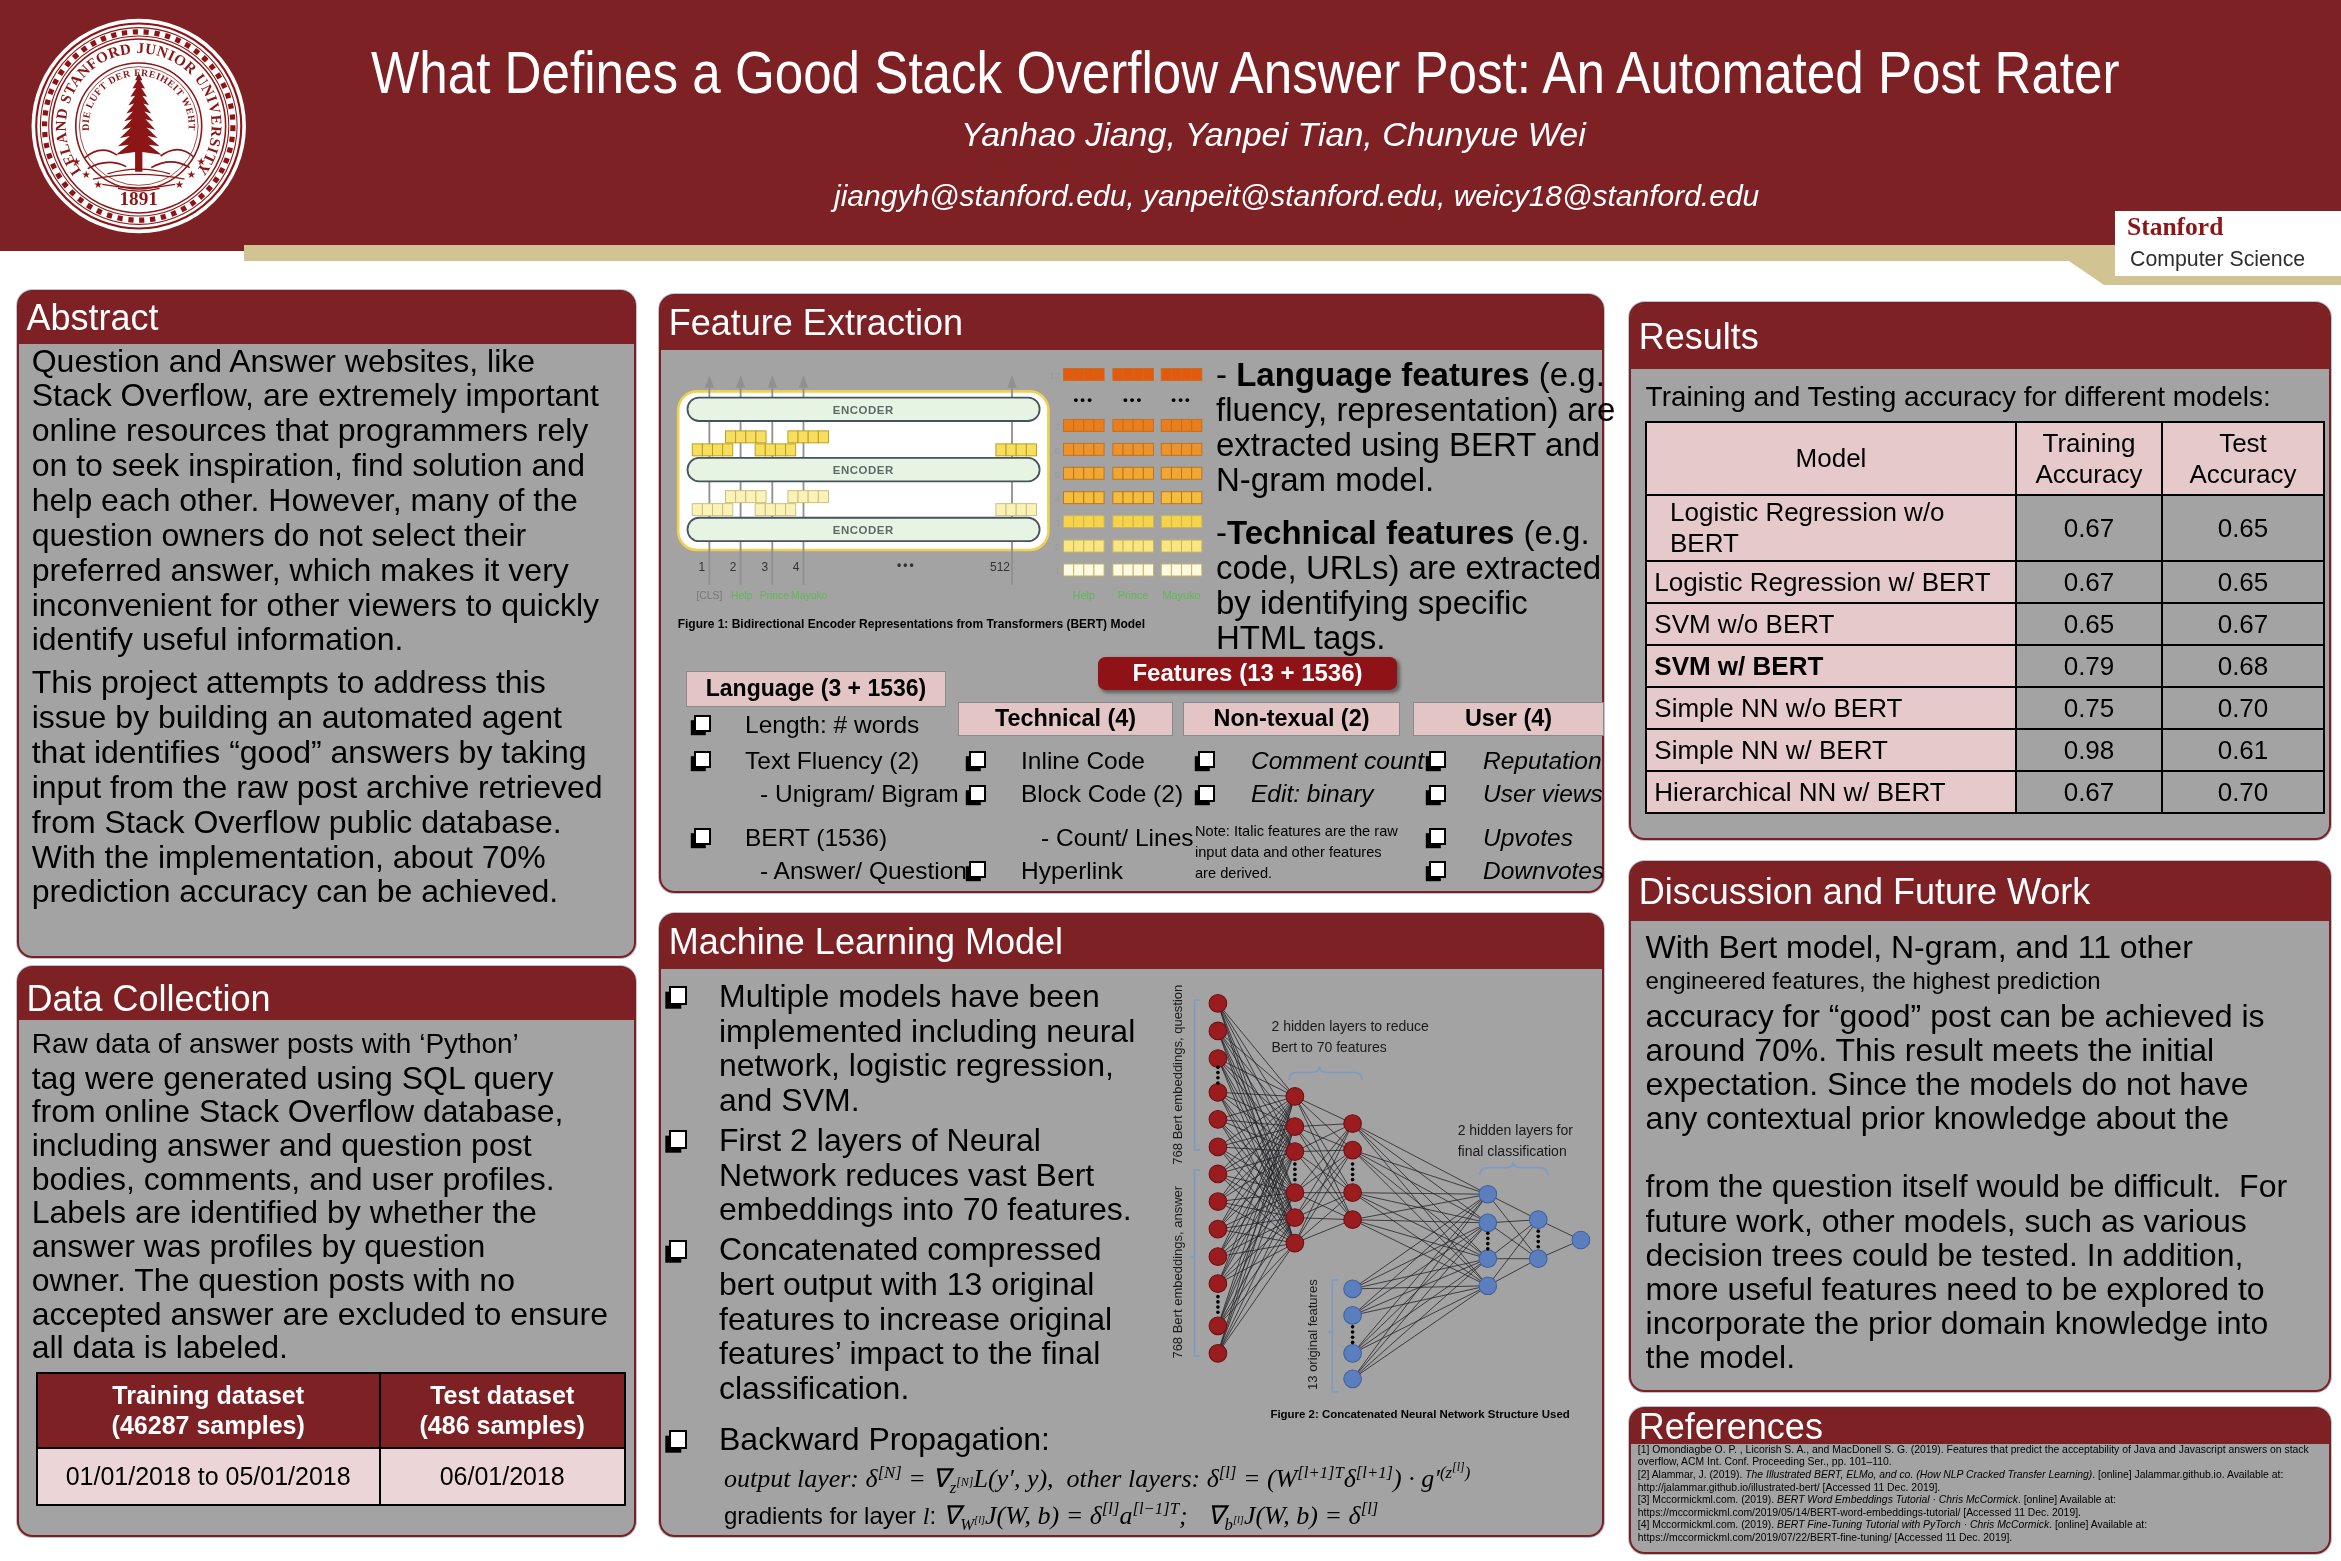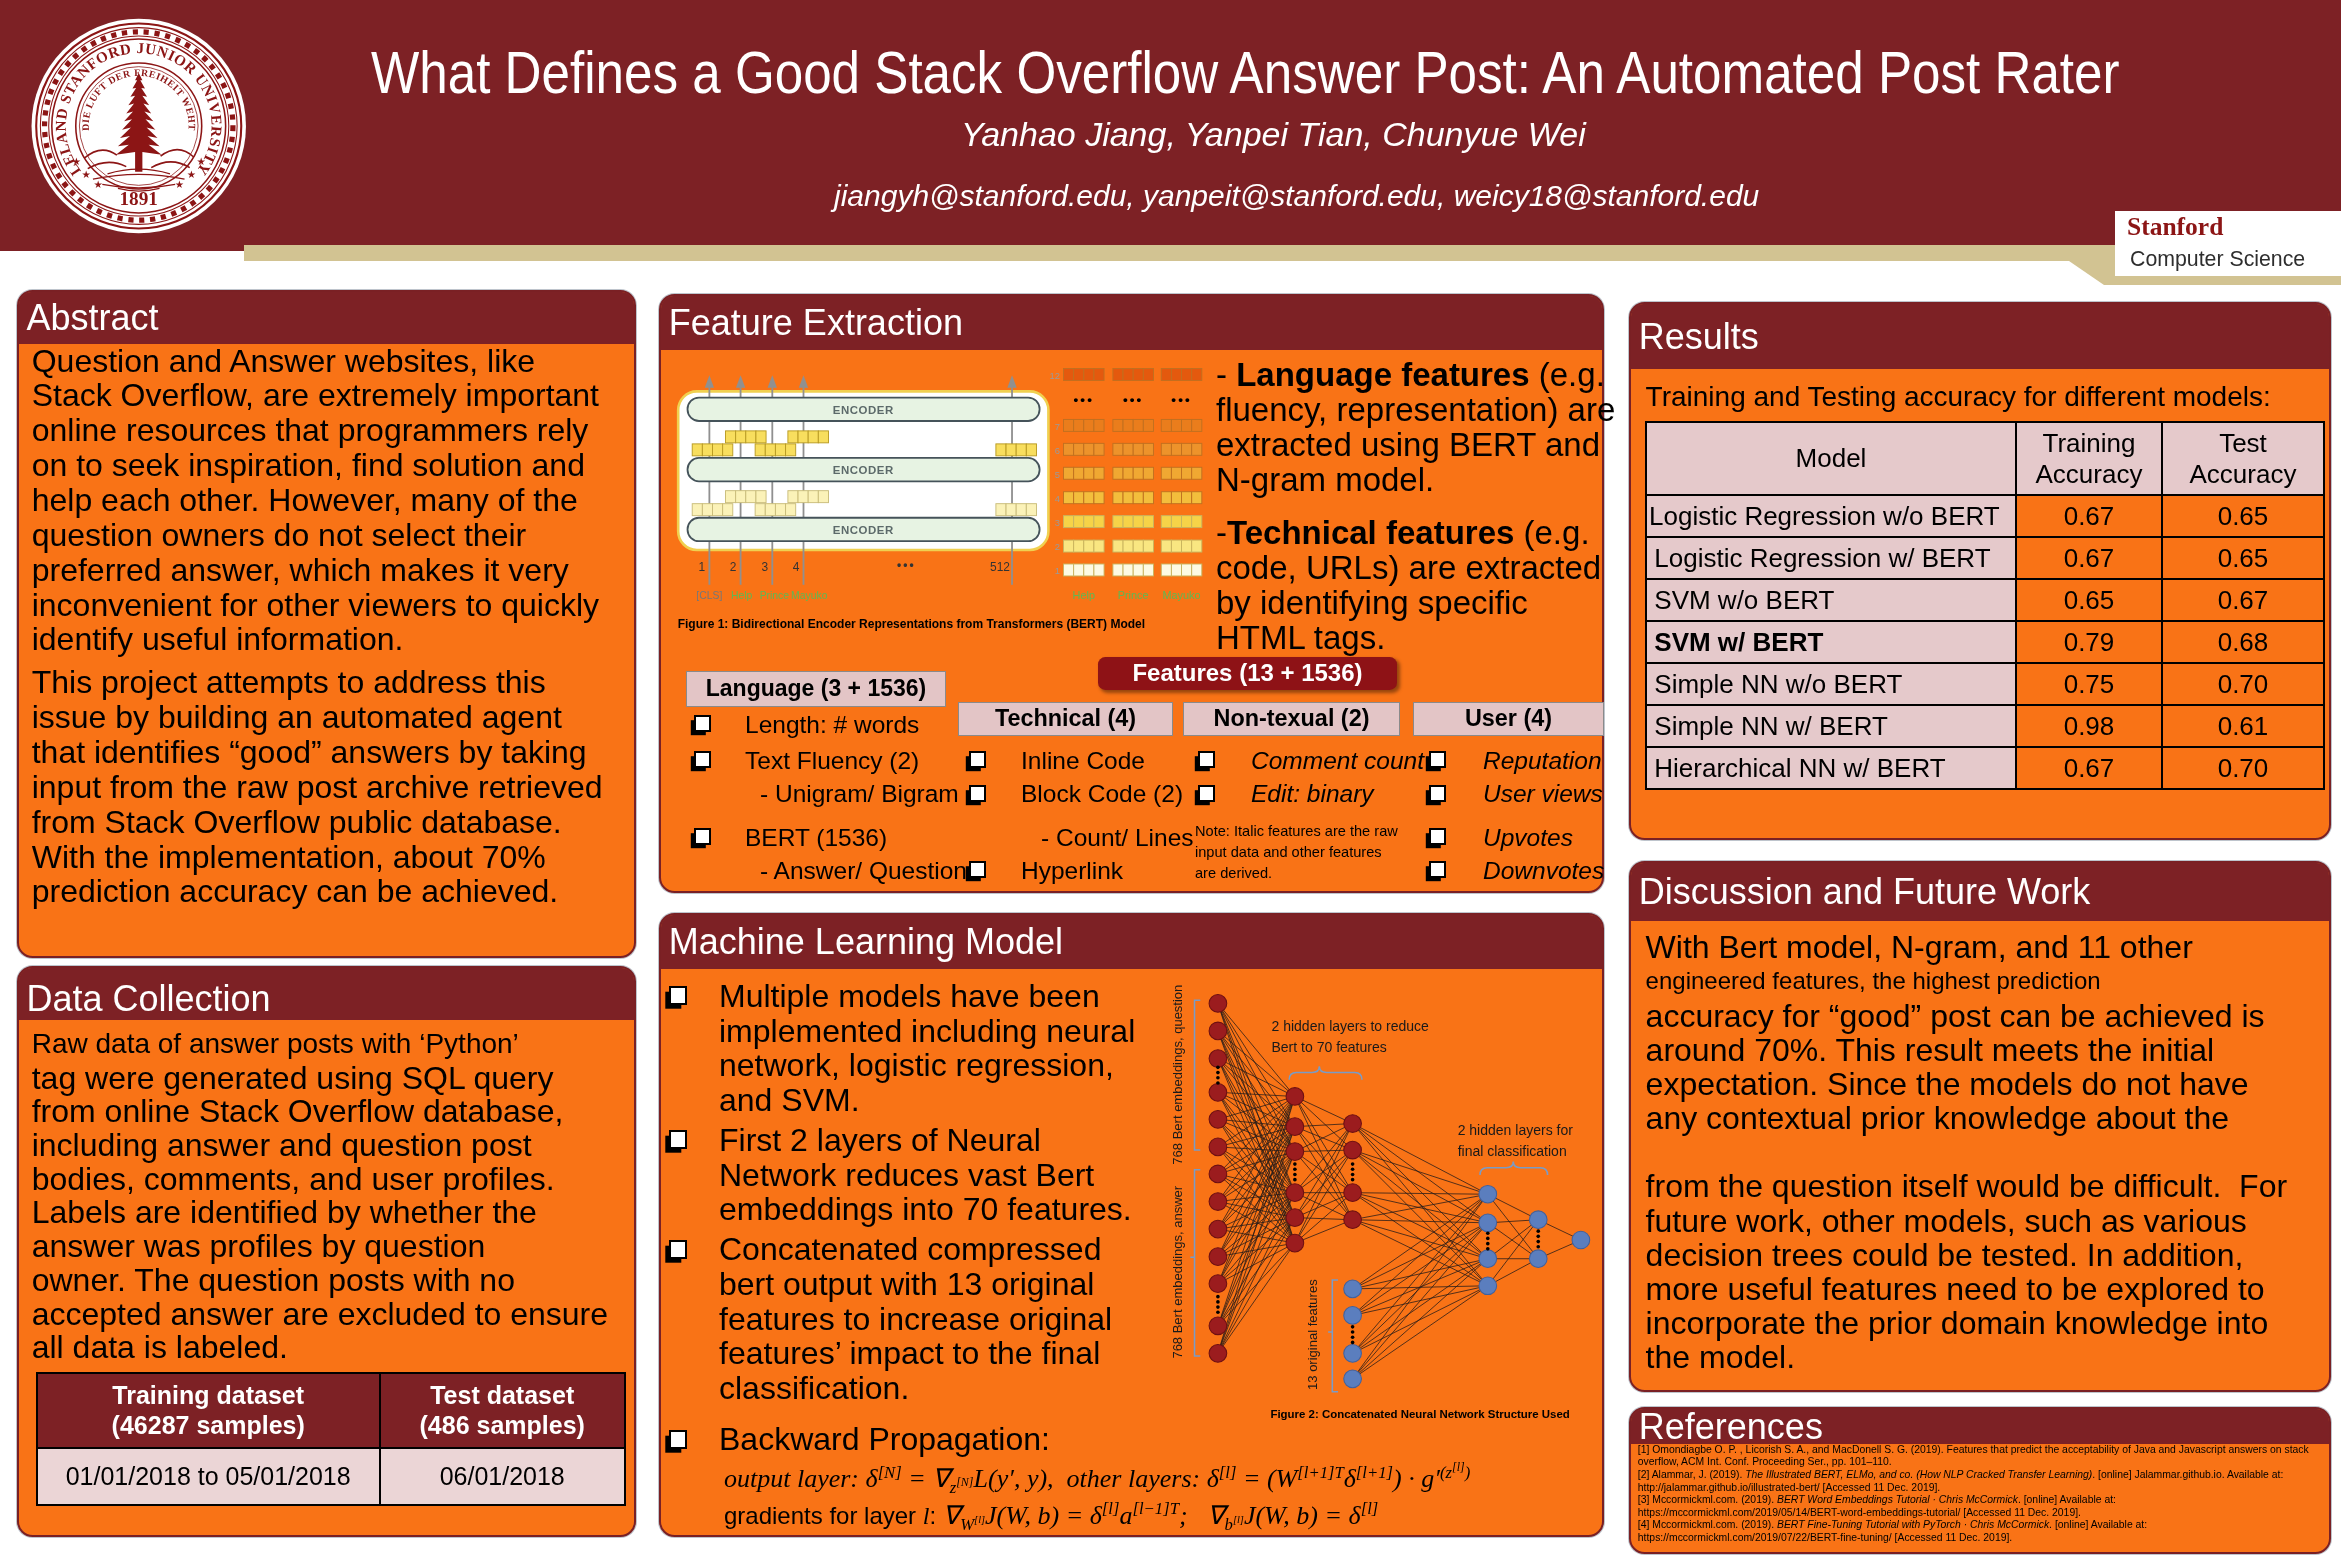--- a/index.html
+++ b/index.html
@@ -1,17 +1,17 @@
 <!DOCTYPE html>
 <html style="font-size:8.3px"><head><meta charset="utf-8">
 <style>
 html,body{margin:0;padding:0;}
 body{width:2342px;height:1561px;position:relative;font-family:"Liberation Sans",sans-serif;background:#ffffff;overflow:hidden;}
 .abs{position:absolute;}
-.box{position:absolute;background:#f97316;border:2.6px solid #7a2024;border-radius:15.6px;box-shadow:0 0 0 1px rgba(70,85,110,.35);}
+.box{position:absolute;background:#a3a3a3;border:2.6px solid #7a2024;border-radius:15.6px;box-shadow:0 0 0 1px rgba(70,85,110,.35);}
 .bar{position:absolute;left:0;top:0;right:0;background:#7d2125;color:#fff;border-radius:12.5px 12.5px 0 0;display:flex;align-items:center;}
 .bar span{margin-left:7.8px;font-size:36px;}
 .t{position:absolute;white-space:nowrap;}
 .cb{position:absolute;width:14.6px;height:14.6px;border:2.6px solid #000;background:#fff;box-shadow:-4.7px 4.7px 0 -1px #000;}
 .cbs{position:absolute;width:12.5px;height:12.5px;border:2.6px solid #000;background:#fff;box-shadow:-4.2px 4.2px 0 -1px #000;}
 .pink{position:absolute;background:#e3c5c6;border:1px solid #8a8a8a;color:#000;font-weight:bold;text-align:center;}
 table{border-collapse:collapse;}
 </style></head><body>
 
 <div class="abs" style="left:0;top:0;width:2342px;height:251px;background:#7d2125;"></div>
@@ -110,21 +110,21 @@
 <div class="t" style="left:14.6px;top:77px;font-size:28px;line-height:32px;color:#000;">Training and Testing accuracy for different models:</div>
 <div class="abs" style="left:14px;top:117px;">
       <table style="width:680px;border:2.6px solid #000;font-size:26px;">
         <tbody>
           <tr style="background:#e5c9cb;height:73px;">
             <td style="border:2.1px solid #000;width:366px;text-align:center;">Model</td>
             <td style="border:2.1px solid #000;width:142px;text-align:center;line-height:31px;">Training<br>Accuracy</td>
             <td style="border:2.1px solid #000;text-align:center;line-height:31px;">Test<br>Accuracy</td>
           </tr>
           <tr style="height:42px;">
-            <td style="border:2.1px solid #000;background:#e5c9cb;padding-left:2px;">Logistic Regression w/o BERT</td>
+            <td style="border:2.1px solid #000;background:#e5c9cb;padding-left:23px;">Logistic Regression w/o BERT</td>
             <td style="border:2.1px solid #000;text-align:center;">0.67</td>
             <td style="border:2.1px solid #000;text-align:center;">0.65</td>
           </tr>
           <tr style="height:42px;">
             <td style="border:2.1px solid #000;background:#e5c9cb;padding-left:7.3px;">Logistic Regression w/ BERT</td>
             <td style="border:2.1px solid #000;text-align:center;">0.67</td>
             <td style="border:2.1px solid #000;text-align:center;">0.65</td>
           </tr>
           <tr style="height:42px;">
             <td style="border:2.1px solid #000;background:#e5c9cb;padding-left:7.3px;">SVM w/o BERT</td>

